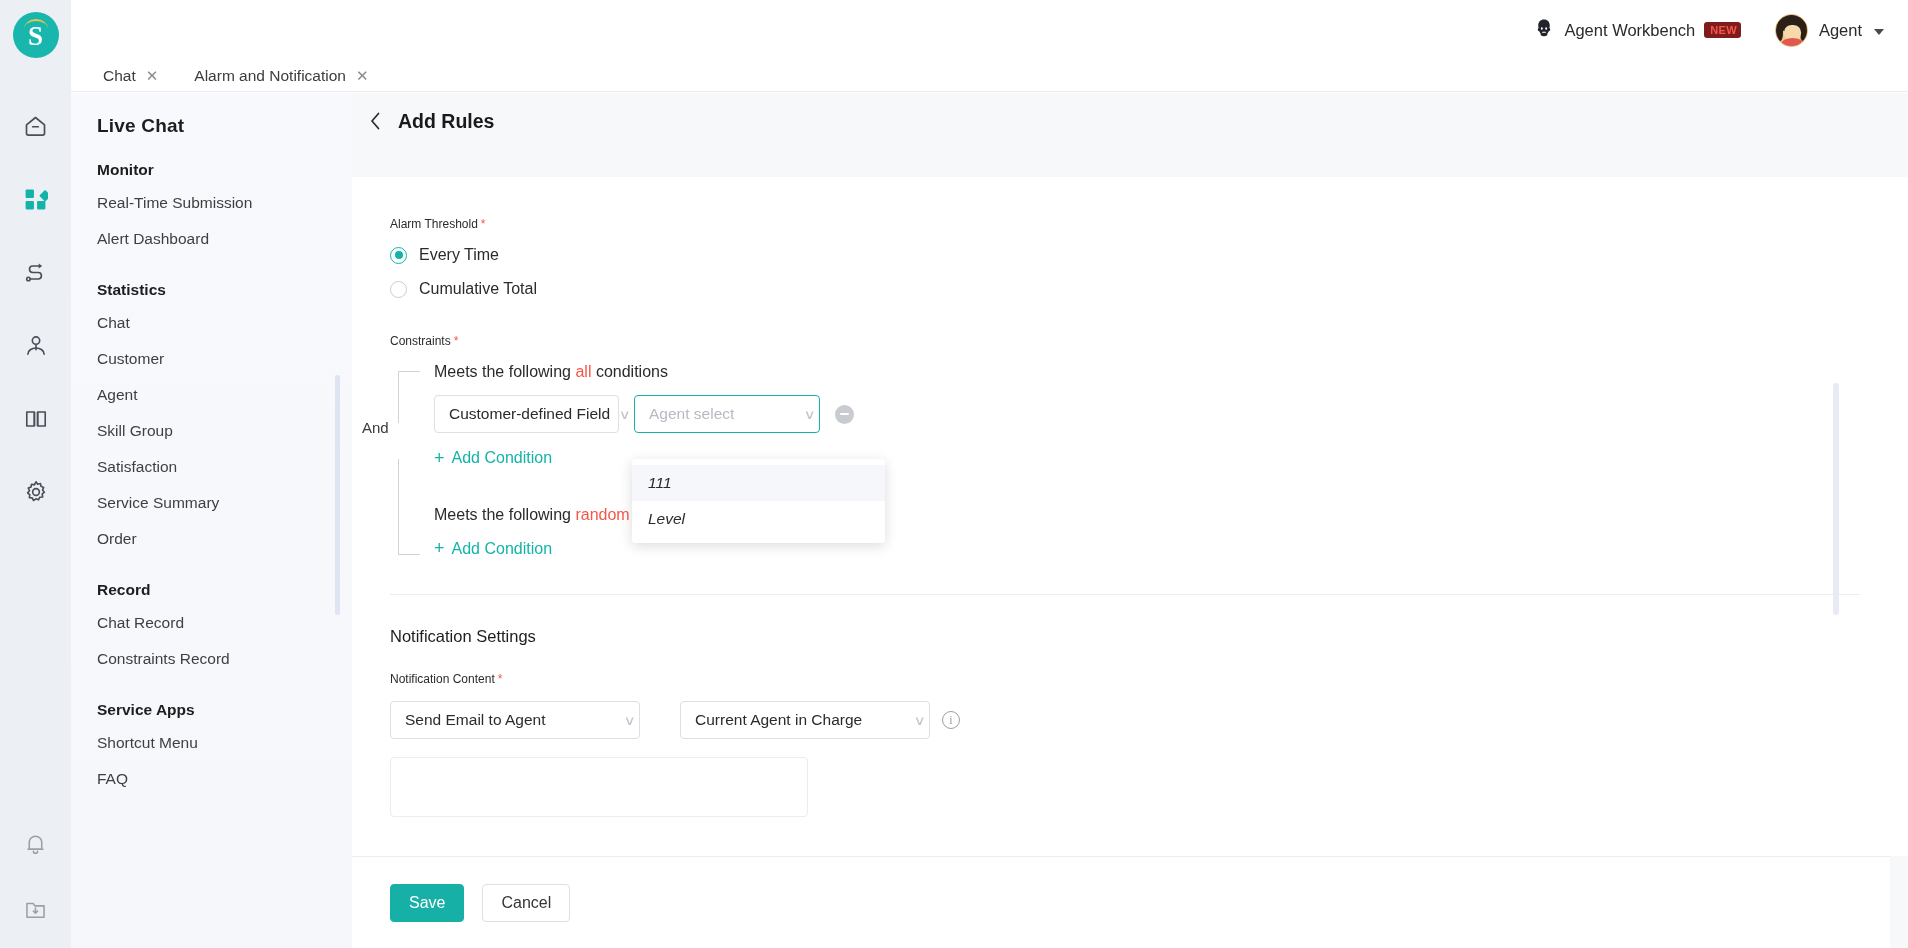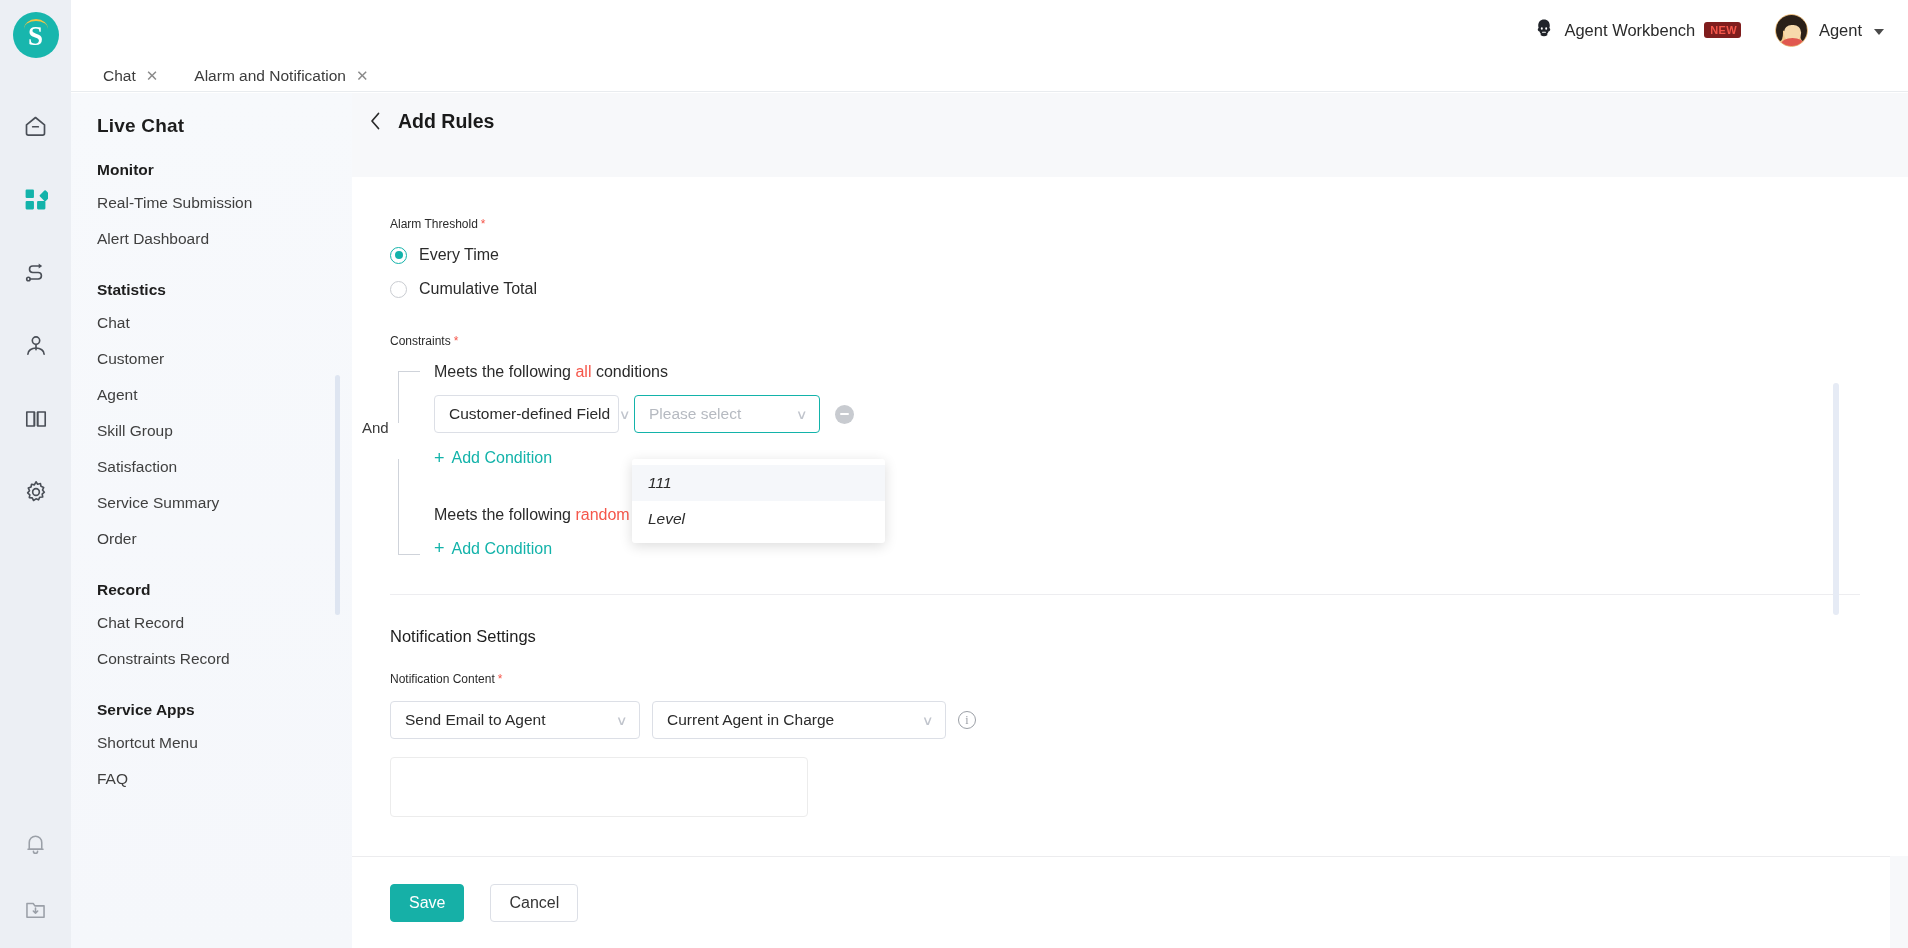--- a/index.html
+++ b/index.html
@@ -217,21 +217,21 @@
     font-size: 15px; color: #3a3a3a;
   }
   .cond-text { font-size: 16px; color: #2b2b2b; margin-bottom: 14px; }
   .hl-red { color: #f5564a; }
 
   .cond-row { display: flex; align-items: center; gap: 15px; }
 
   .select {
     height: 38px; border: 1px solid #dcdfe6; border-radius: 4px;
     background: #fff; display: flex; align-items: center;
-    padding: 0 12px 0 14px; cursor: pointer;
+    padding: 0 4px 0 14px; cursor: pointer;
     font-size: 15.5px; color: #2b2b2b;
     position: relative;
   }
   .select.focused { border-color: #13b3aa; }
   .select .val { flex: 1; white-space: nowrap; }
   .select .ph { color: #b6bac1; }
   .chev {
     color: #c0c4cc; font-size: 13px; margin-left: 10px;
     transform: scaleX(1.25);
   }
@@ -295,21 +295,21 @@
     background: #e6ebf5; border-radius: 4px; cursor: pointer;
     z-index: 30;
   }
 
   
   .footer {
     position: absolute; left: 352px; right: 18px; bottom: 0; height: 92px;
     background: #ffffff;
     border-top: 1px solid #ececee;
     display: flex; align-items: center;
-    padding-left: 38px; gap: 26px;
+    padding-left: 38px; gap: 18px;
   }
   .btn {
     height: 38px; min-width: 72px; border-radius: 4px;
     display: inline-flex; align-items: center; justify-content: center;
     font-size: 16px; cursor: pointer; padding: 0 18px;
   }
   .btn-primary { background: #16b0a7; color: #fff; border: 1px solid #16b0a7; }
   .btn-default { background: #fff; color: #353535; border: 1px solid #dcdfe6; }
 
   .info-icon {
@@ -520,21 +520,21 @@
             <span class="hl-red">all</span>
             <span>conditions</span>
           </div>
 
           <div class="cond-row">
             <div class="select sel-w1">
               <span class="val">Customer-defined Field</span>
               <span class="chev">∨</span>
             </div>
             <div class="select sel-w2 focused">
-              <span class="val ph">Please select</span>
+              <span class="val ph">Agent select</span>
               <span class="chev">∨</span>
             </div>
             <div class="minus-btn"></div>
           </div>
 
           <div class="add-cond">
             <span class="plus">+</span>
             <span>Add Condition</span>
           </div>
 
@@ -563,21 +563,21 @@
 
         <div class="field-label" style="margin-top:26px;">
           <span>Notification Content</span><span class="req">*</span>
         </div>
 
         <div class="cond-row" style="gap:12px;">
           <div class="select" style="width:250px;">
             <span class="val">Send Email to Agent</span>
             <span class="chev">∨</span>
           </div>
-          <div class="select" style="width:294px;">
+          <div class="select" style="width:250px;margin-left:28px;">
             <span class="val">Current Agent in Charge</span>
             <span class="chev">∨</span>
           </div>
           <div class="info-icon">i</div>
         </div>
 
         <div class="ghost-card"></div>
       </div>
       <div class="fade"></div>
     </div>

